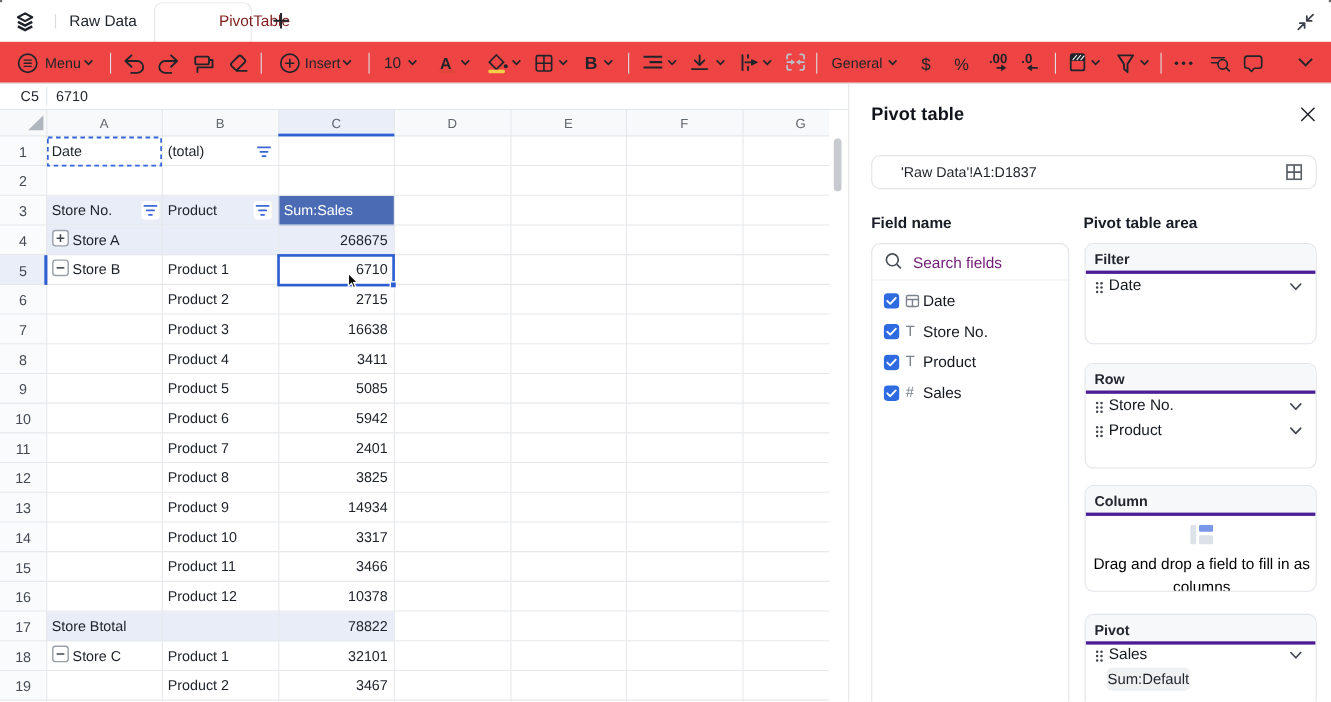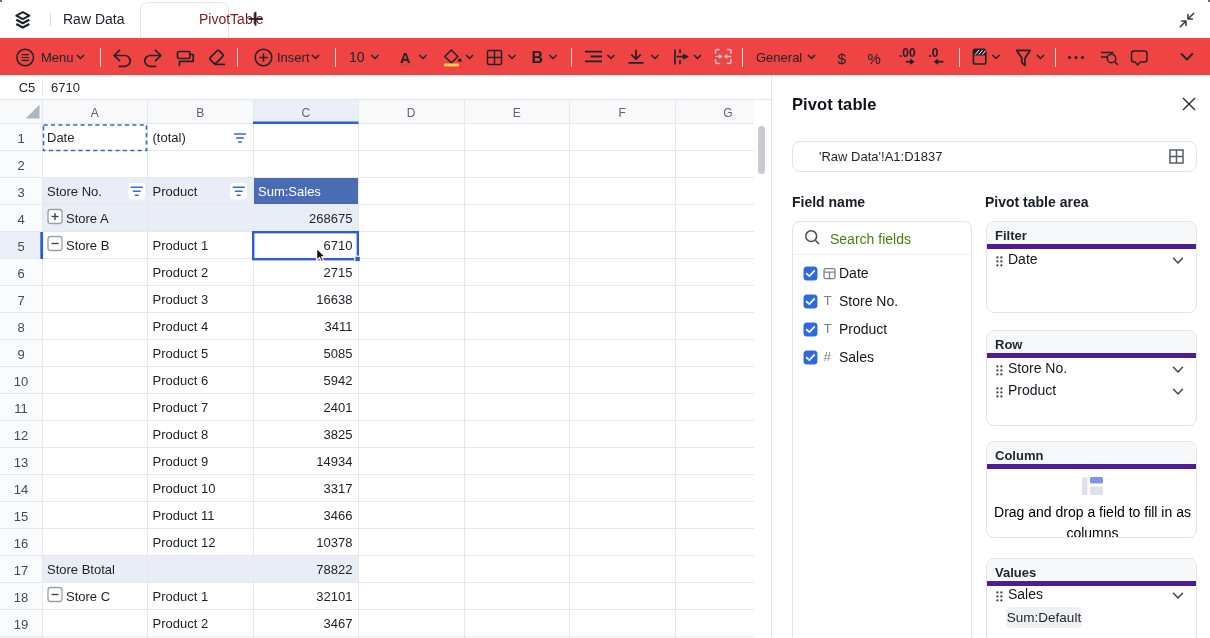--- a/index.html
+++ b/index.html
@@ -23,24 +23,24 @@
   #vthumb { left:758px; top:126px; width:7px; height:48px; background:#c7cacf; border-radius:3.5px; }
   
   #panel { left:771px; top:76px; width:439px; height:562px; background:#fff;
     border-left:1px solid #e5e7eb; overflow:hidden; }
   .ptitle { left:20px; top:19px; font-size:16.5px; font-weight:700; color:#10131a; letter-spacing:.1px;}
   .rangebox { left:20px; top:65px; width:405px; height:31px; border:1px solid #e1e4e8;
     border-radius:8px; font-size:13px; color:#1f2329; line-height:29px; padding-left:26px; }
   .collabel { top:118px; font-size:14px; font-weight:700; color:#171c26; }
   .fieldbox { left:20px; top:145px; width:180px; height:500px; border:1px solid #e1e4e8;
     border-radius:8px; }
-  .searchtxt { left:58px; top:155px; font-size:14px; color:#4d7c0f; }
+  .searchtxt { left:58px; top:155px; font-size:14px; color:#701a75; }
   .fielditem { font-size:14px; color:#14181f; }
   .zonebox { left:214px; width:211px; border:1px solid #e1e4e8; border-radius:8px; background:#fff; overflow:hidden;}
-  .zonehead { height:27px; background:#f7f8f9; border-bottom:5px solid #4c1d95;
+  .zonehead { height:27px; background:#f7f8f9; border-bottom:3px solid #4c1d95;
     font-size:13px; font-weight:700; color:#22262e; line-height:27px; padding-left:8px; }
   .zitem { position:absolute; left:9px; font-size:14px; color:#14181f; }
   .dragtip { position:absolute; left:0; width:211px; text-align:center; font-size:14px;
     color:#000000; line-height:20.5px; }
   .sumtag { position:absolute; left:19px; width:76px; height:21px; background:#eef0f2;
     border-radius:5px; font-size:13.5px; color:#1f242c; text-align:center; line-height:21px; }
 </style>
 </head>
 <body>
 <div id="app">
@@ -443,21 +443,21 @@
       <div class="abs zonebox" style="top:365px;height:97px;">
         <div class="zonehead">Column</div>
         <svg class="abs" style="left:95px;top:35px" width="21" height="18" viewBox="0 0 21 18">
           <rect x="0" y="0" width="5.5" height="18" rx="1.5" fill="#dde1e8"></rect>
           <rect x="8" y="0" width="13" height="6.5" rx="1.5" fill="#7b97ea"></rect>
           <rect x="8" y="9.5" width="13" height="8.5" rx="1.5" fill="#dde1e8"></rect>
         </svg>
         <div class="dragtip" style="top:60px;">Drag and drop a field to fill in as<br>columns</div>
       </div>
       <div class="abs zonebox" style="top:482px;height:160px;">
-        <div class="zonehead">Values</div>
+        <div class="zonehead">Pivot</div>
         <svg class="abs" style="left:9px;top:31.5px" width="7" height="11" viewBox="0 0 7 11">
           <circle cx="1.4" cy="1.4" r="1.15" fill="#40454d"></circle>
           <circle cx="5.4" cy="1.4" r="1.15" fill="#40454d"></circle>
           <circle cx="1.4" cy="5.4" r="1.15" fill="#40454d"></circle>
           <circle cx="5.4" cy="5.4" r="1.15" fill="#40454d"></circle>
           <circle cx="1.4" cy="9.4" r="1.15" fill="#40454d"></circle>
           <circle cx="5.4" cy="9.4" r="1.15" fill="#40454d"></circle>
         </svg>
         <div class="zitem" style="left:21px;top:27px;">Sales</div>
         <svg class="abs" style="left:185px;top:33px" width="12" height="8" viewBox="0 0 12 8">

